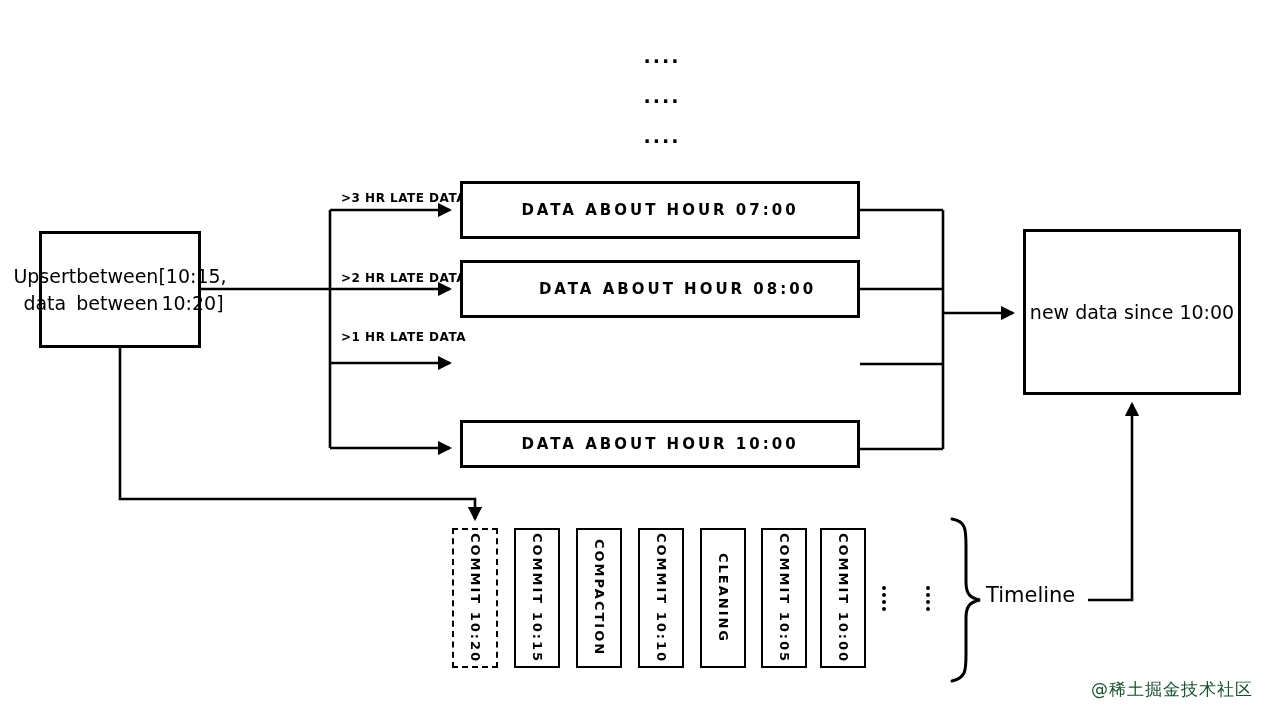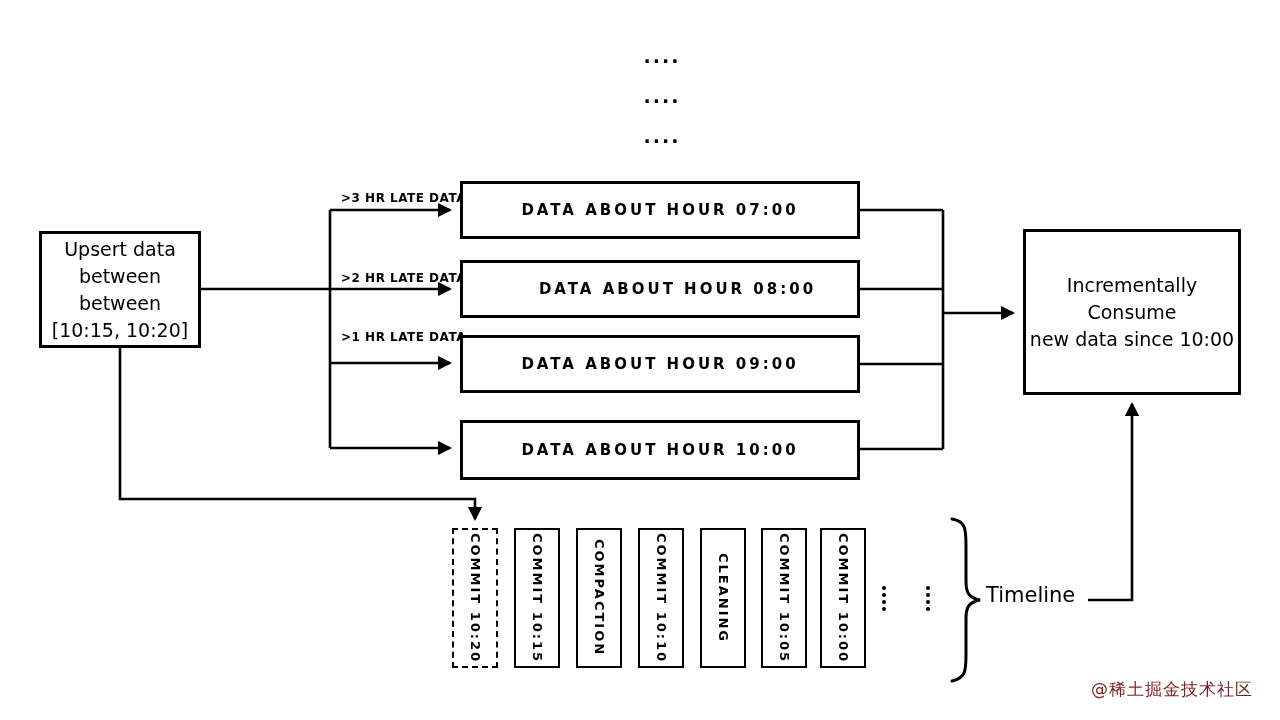--- a/index.html
+++ b/index.html
@@ -10,21 +10,21 @@
   }
   svg.overlay{position:absolute;left:0;top:0;width:1280px;height:720px;z-index:1;}
 
   .dots-row{
     position:absolute;left:640px;width:44px;text-align:center;
     font-weight:bold;font-size:19px;line-height:18px;letter-spacing:2px;z-index:2;
   }
 
   .box{
     position:absolute;border:3px solid #000;background:#fff;box-sizing:border-box;
-    display:flex;flex-direction:column;align-items:center;justify-content:center;
+    display:flex;flex-direction:row;align-items:center;justify-content:center;
     z-index:2;text-align:center;
   }
   .upsert{left:39px;top:231px;width:162px;height:117px;font-size:19px;line-height:27px;}
   .consume{left:1023px;top:229px;width:218px;height:166px;font-size:19px;line-height:27px;}
 
   .late-label{
     position:absolute;font-size:12px;font-weight:bold;letter-spacing:0.5px;z-index:2;
     white-space:nowrap;
   }
 
@@ -109,25 +109,23 @@
     <span>between between</span>
     <span>[10:15, 10:20]</span>
   </div>
 
   <div class="late-label" style="left:341px;top:191px;">&gt;3 HR LATE DATA</div>
   <div class="late-label" style="left:341px;top:271px;">&gt;2 HR LATE DATA</div>
   <div class="late-label" style="left:341px;top:330px;">&gt;1 HR LATE DATA</div>
 
   <div class="data-box" style="top:181px;">DATA ABOUT HOUR 07:00</div>
   <div class="data-box" style="top:260px;padding-left:35px;">DATA ABOUT HOUR 08:00</div>
-  <div class="data-box" style="top:335px;">DATA ABOUT HOUR 09:00</div>
-  <div class="data-box" style="top:420px;height:60px;">DATA ABOUT HOUR 10:00</div>
+  <div class="data-box" style="top:420px;height:48px;">DATA ABOUT HOUR 10:00</div>
 
   <div class="box consume">
-    <span>Incrementally Consume</span>
     <span>new data since 10:00</span>
   </div>
 
   <div class="commit-box dashed" style="left:452px;">
     <span>COMMIT 10:20</span>
   </div>
   <div class="commit-box" style="left:514px;">
     <span>COMMIT 10:15</span>
   </div>
   <div class="commit-box" style="left:576px;">
@@ -141,15 +139,15 @@
   </div>
   <div class="commit-box" style="left:761px;">
     <span>COMMIT 10:05</span>
   </div>
   <div class="commit-box" style="left:820px;">
     <span>COMMIT 10:00</span>
   </div>
 
   <div class="timeline-label">Timeline</div>
 
-  <div class="watermark" style="color: #7f1d1d; text-align: right;">@稀土掘金技术社区</div>
+  <div class="watermark" style="color: #14532d; text-align: right;">@稀土掘金技术社区</div>
 
 </div>
 
 </body></html>

